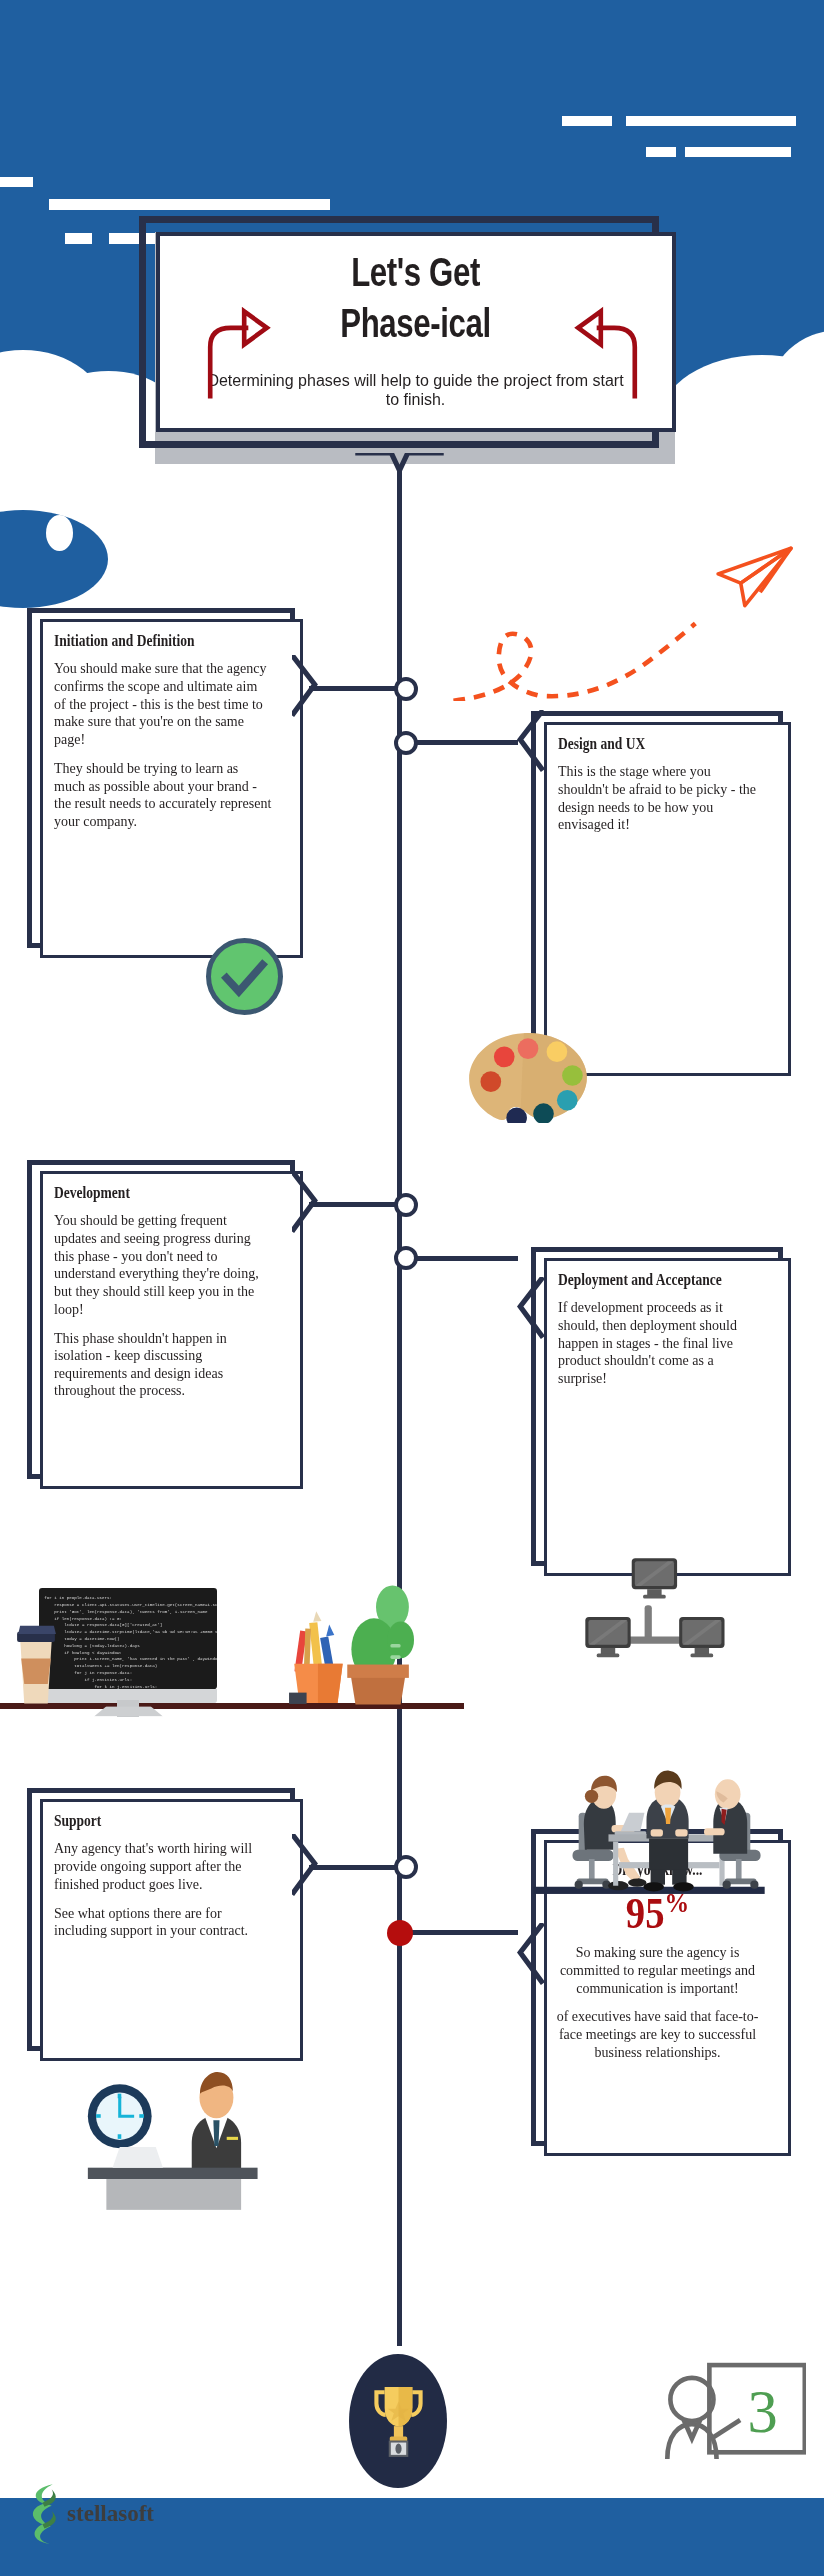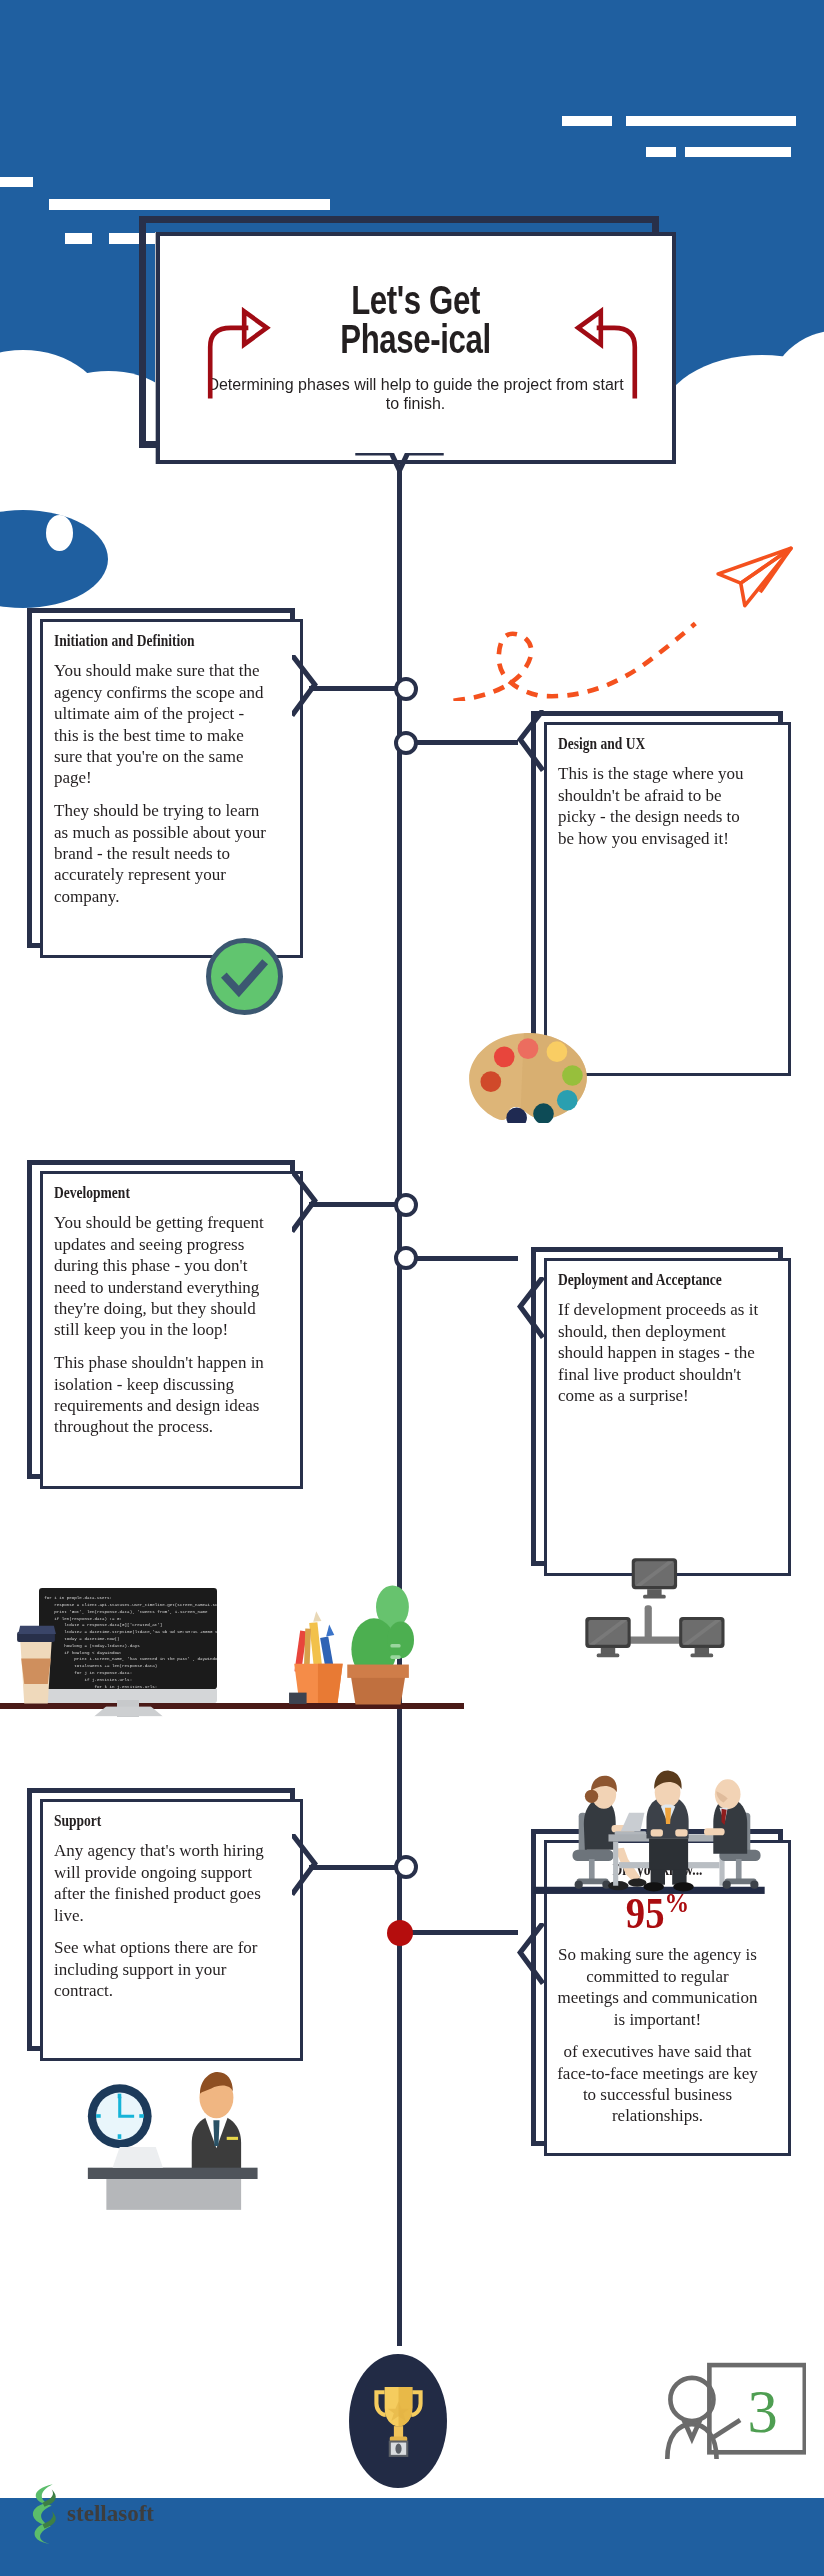--- a/index.html
+++ b/index.html
@@ -22,23 +22,23 @@
   .title-wrap { position:absolute; left:139px; top:216px; width:546px; height:258px; }
   .title-shadow {
     position:absolute; left:15.5px; top:15.5px; width:520px; height:232px;
     background:#b9bcc2;
   }
   .title-back {
     position:absolute; left:0; top:0; width:520px; height:232px;
     border:7.2px solid #28304a; background:transparent;
   }
   .title-front {
-    position:absolute; left:16.5px; top:15.5px; width:520px; height:232px;
+    position:absolute; left:16.5px; top:15.5px; width:520px; height:200px;
     border:4.1px solid #28304a; background:#ffffff;
-    display:flex; flex-direction:column; align-items:center; justify-content:center;
+    display:flex; flex-direction:column; align-items:center; justify-content:center;gap:12px;
   }
   .title-main {
     font-family:"Liberation Sans", sans-serif;
     font-weight:bold; font-size:40px; line-height:0.98; color:#231f20;
     text-align:center; letter-spacing:-0.5px;
     transform:scaleX(0.78); transform-origin:center;
   }
   .title-sub {
     margin-top:15.5px; font-size:16px; line-height:1.22; color:#231f20;
     text-align:center; max-width:433px; font-weight:400;
@@ -75,21 +75,21 @@
   .card .inner {
     position:absolute; left:13.4px; top:11.3px; right:-8.2px; bottom:-10.3px;
     border:3.6px solid #28304a; background:#ffffff;
   }
   .card .content { position:absolute; left:27px; top:24px; right:23px; }
   .card h2 {
     font-size:16.5px; line-height:1.04; color:#231f20; font-weight:bold;
     margin-bottom:11.3px; transform:scaleX(0.82); transform-origin:left center;
     letter-spacing:0px;
   }
-  .card p { font-size:17px; line-height:1.26; color:#231f20; margin-bottom:11.3px; }
+  .card p { font-size:14px; line-height:1.26; color:#231f20; margin-bottom:11.3px; }
   .card p:last-child { margin-bottom:0; }
 
   .card.center .content { text-align:center; }
   .card.center h2 { transform:scaleX(0.82); transform-origin:center center; }
 
   .tail { position:absolute; z-index:4; }
 
   
   .stat-num {
     color:#aa0c10; font-weight:bold; font-size:44px; line-height:1;

